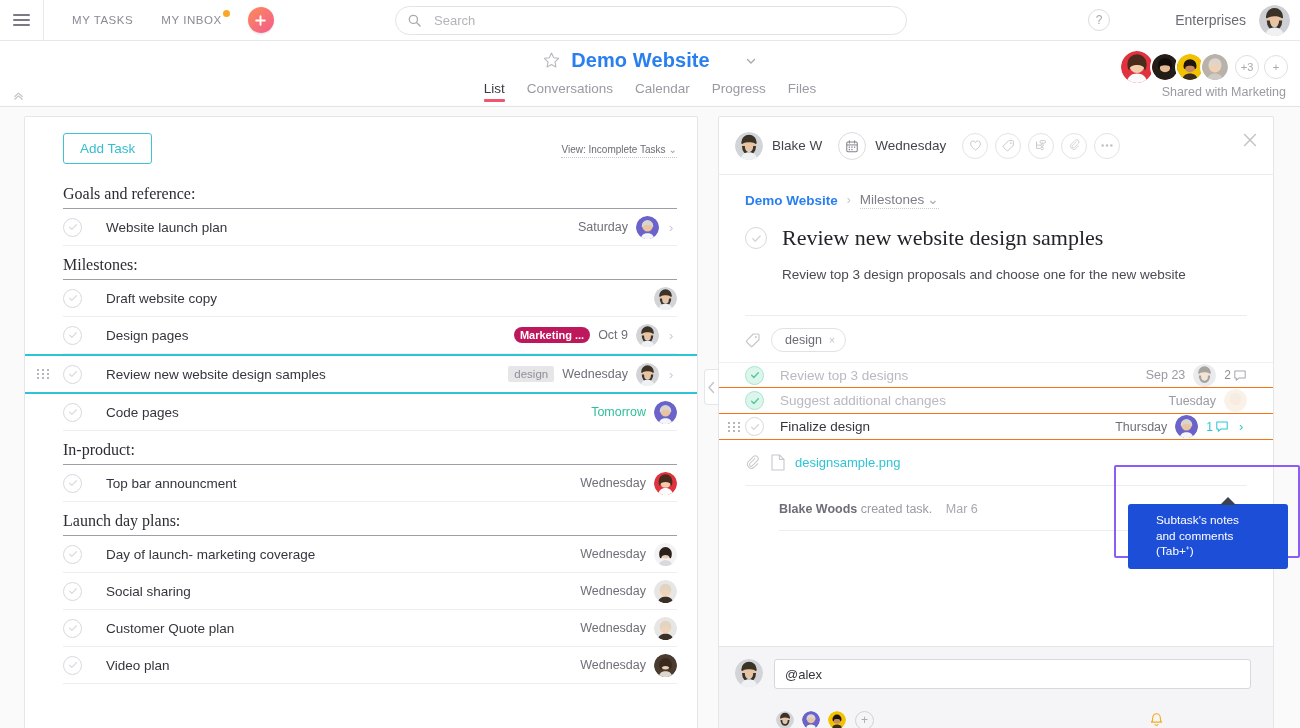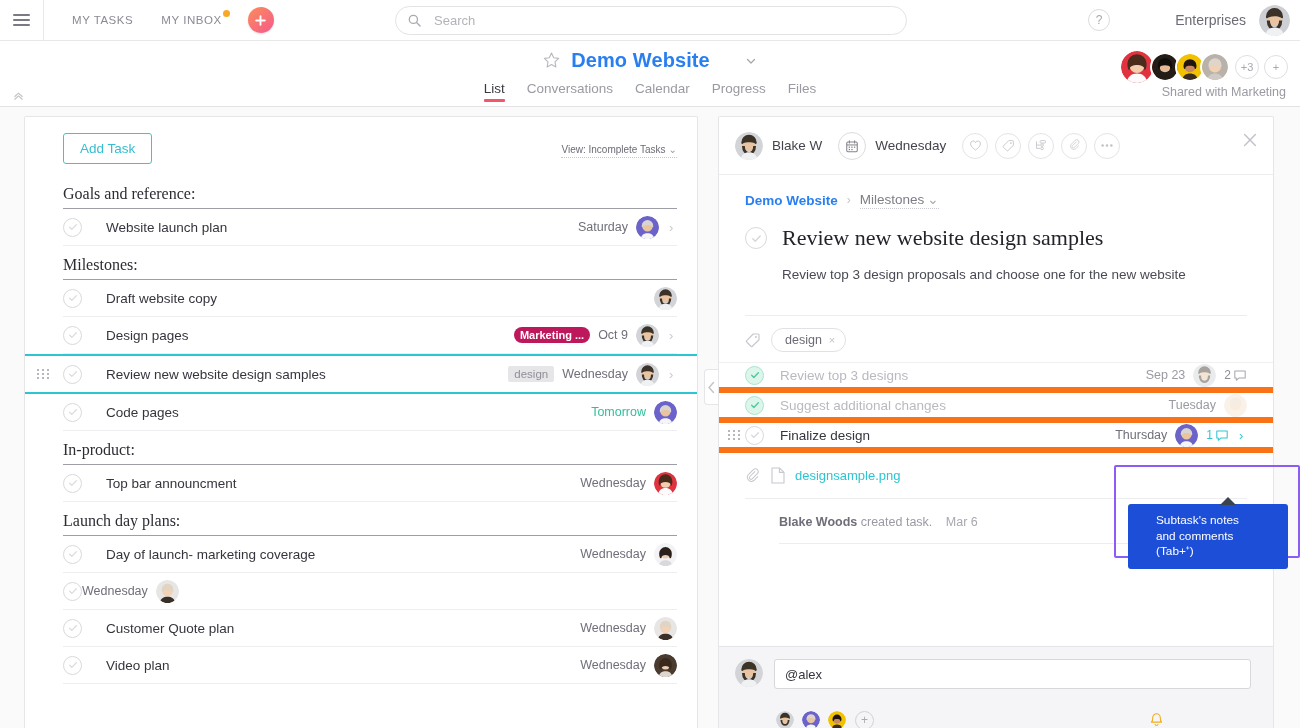--- a/index.html
+++ b/index.html
@@ -239,21 +239,21 @@
   .tag-row { display: flex; align-items: center; padding: 12px 26px 10px 26px; gap: 10px; }
   .tag-pill {
     border: 1px solid #e2e2e6; border-radius: 12px; font-size: 12.5px;
     color: #6b6b75; padding: 4px 10px 4px 13px; display: flex; align-items: center;
     gap: 7px; cursor: pointer;
   }
   .tag-pill .x { color: #c3c3ca; font-size: 11px; }
 
   .subrow {
     display: flex; align-items: center; height: 26px; padding: 12px 26px;
-    border-bottom: 6px solid #f97316; position: relative;
+    border-bottom: 1px solid #f97316; position: relative;
   }
   .subrow.first { border-top: 1px solid #f0f0f2; }
   .subname { margin-left: 16px; font-size: 13.5px; color: #35353d; flex: 1; }
   .subrow.completed .subname { color: #b9b9c1; }
   .submeta { display: flex; align-items: center; gap: 8px; }
   .subdate { font-size: 12.5px; color: #6f6f79; }
   .subrow.completed .subdate { color: #9a9aa2; }
   .av-faded { opacity: .45; }
   .cbubble { display: flex; align-items: center; gap: 2px; font-size: 12px; color: #8d8d96; }
   .cbubble.teal { color: #2ec5d3; }
@@ -673,20 +673,21 @@
           </svg>
         </div>
       </div>
 
       <div class="trow">
         <div class="chk">
           <svg width="10" height="10" viewBox="0 0 12 12">
               <path d="M2 6.3l2.6 2.6L10 3.3" fill="none" stroke="#dcdce1" stroke-width="1.5" stroke-linecap="round" stroke-linejoin="round"></path>
             </svg>
         </div>
+        <div class="tname">Social sharing</div>
         <div class="tmeta">
           <span class="tdate">Wednesday</span>
           <svg class="av" viewBox="0 0 40 40">
             <defs>
                 <clipPath id="a8">
                   <circle cx="20" cy="20" r="20"></circle>
                 </clipPath>
               </defs>
             <g clip-path="url(#a8)">
                 <rect width="40" height="40" fill="#e8e6e4"></rect>

